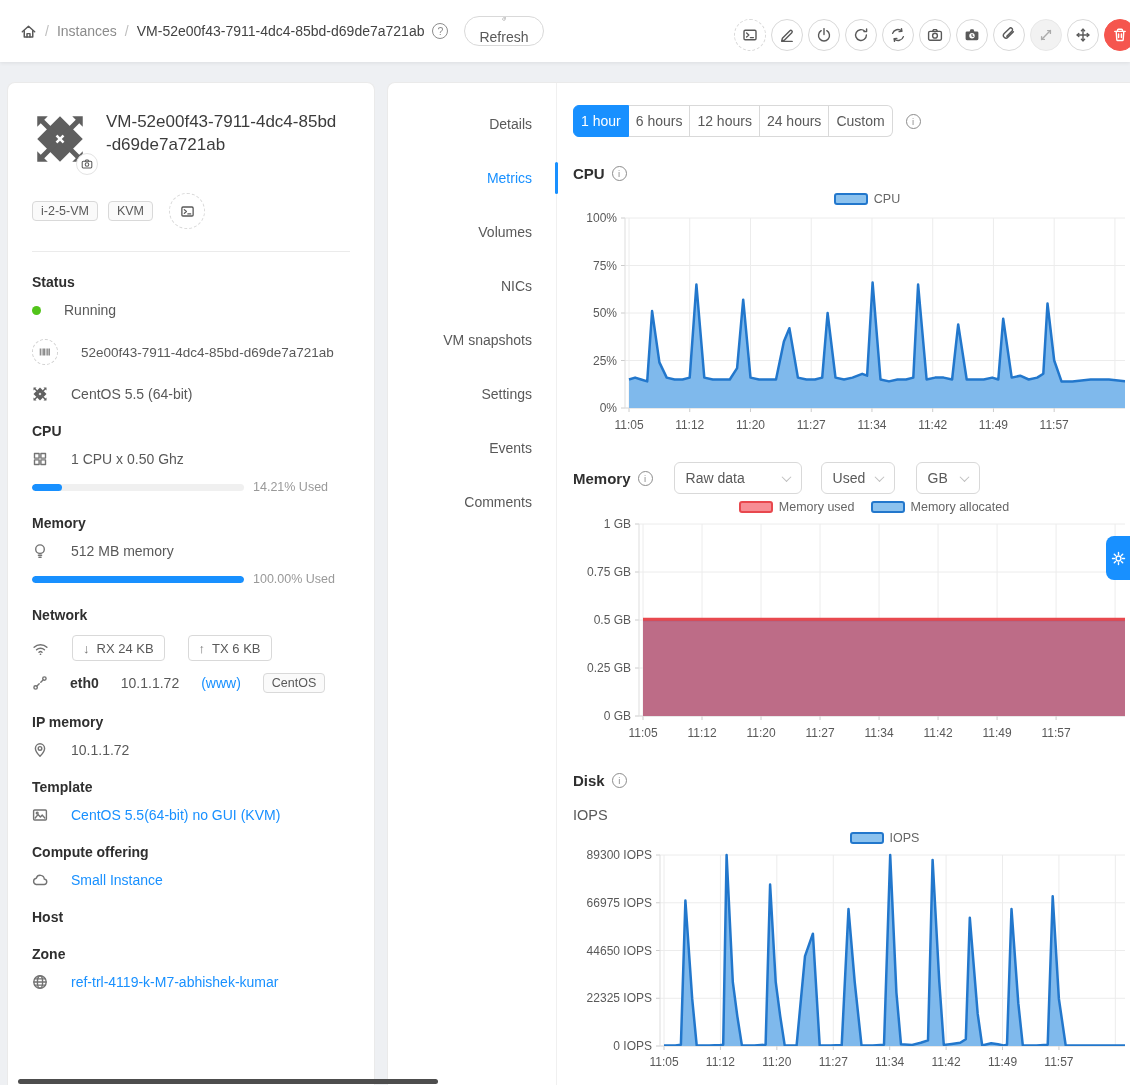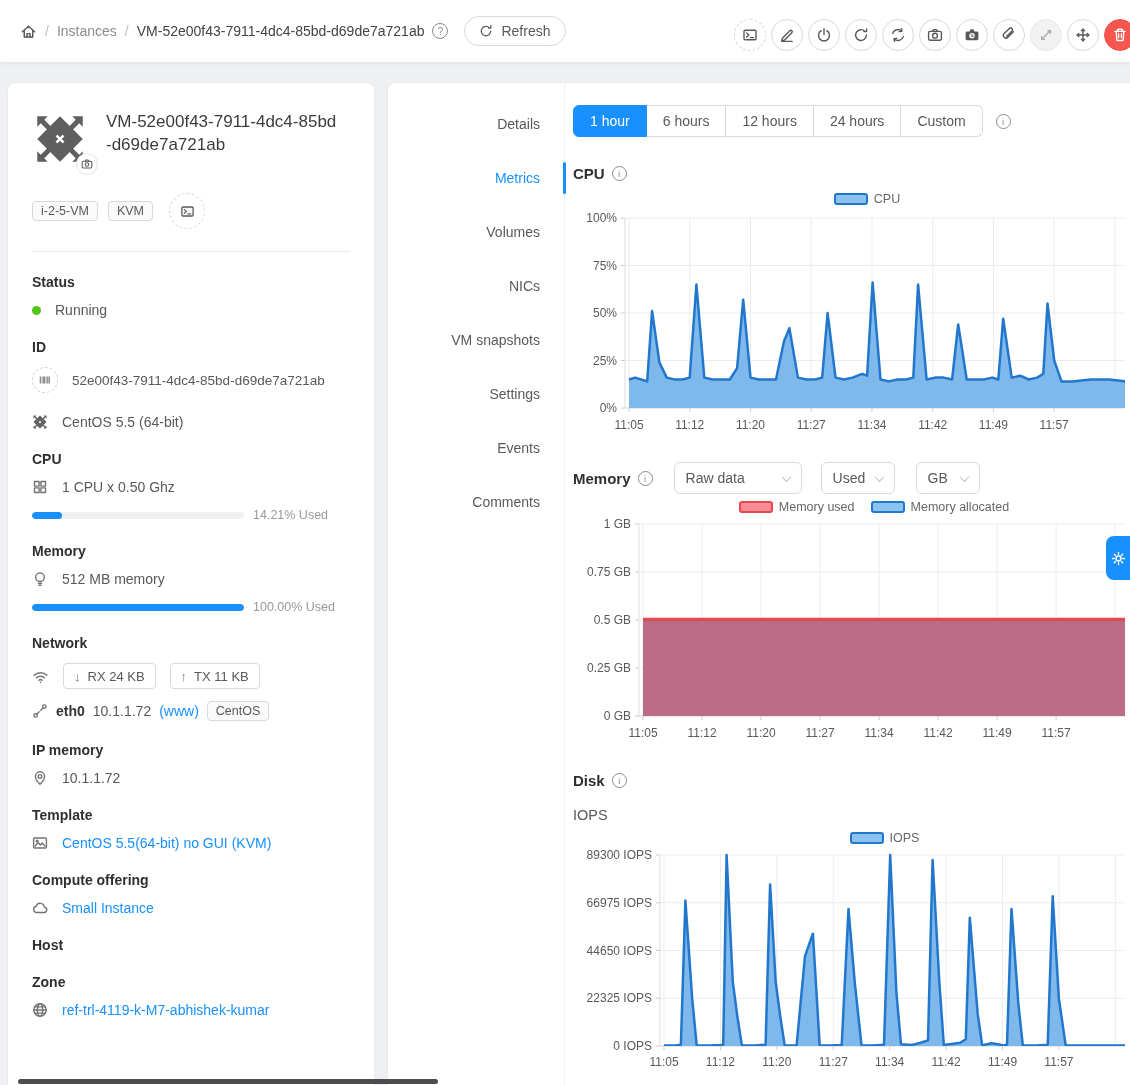--- a/index.html
+++ b/index.html
@@ -8,62 +8,62 @@
   svg { display:block; }
   .ico { stroke:#595959; fill:none; stroke-width:1.4; stroke-linecap:round; stroke-linejoin:round; }
   .ico-gray { stroke:#737373; }
   
   .header { position:absolute; top:0; left:0; right:0; height:62px; background:#fff; box-shadow:0 1px 4px rgba(0,0,0,.08); z-index:6; }
   .breadcrumb { position:absolute; left:20px; top:0; height:62px; display:flex; align-items:center; gap:8px; }
   .bc-sep { color:#bfbfbf; }
   .bc-link { color:#8c8c8c; }
   .bc-current { color:#434343; }
   .qcircle { width:16px; height:16px; border:1px solid #8c8c8c; border-radius:50%; color:#8c8c8c; font-size:10.5px; display:inline-flex; align-items:center; justify-content:center; }
-  .refresh-btn { margin-left:8px; height:30px; padding:0 14px; border:1px solid #d9d9d9; border-radius:16px; background:#fff; display:inline-flex; align-items:center; gap:8px; color:#595959; font-size:14px; cursor:pointer; }
+  .refresh-btn { margin-left:8px; height:30px; padding:0 14px; border:1px solid #d9d9d9; border-radius:16px; background:#fff; display:inline-flex; align-items:center; gap:8px; color:#595959; font-size:14px; cursor:pointer;flex-direction:column; }
   .actions { position:absolute; right:-6px; top:19px; display:flex; gap:5px; }
   .abtn { width:32px; height:32px; border-radius:50%; border:1px solid #d9d9d9; background:#fff; display:flex; align-items:center; justify-content:center; cursor:pointer; flex:0 0 32px; }
   .abtn.dashed { border-style:dashed; }
   .abtn.disabled { background:#f2f2f2; border-color:#e8e8e8; }
   .abtn.disabled svg { stroke:#ababab; }
   .abtn.danger { background:#f5564e; border-color:#f5564e; }
   
   .left-card { position:absolute; left:7px; top:82px; width:368px; bottom:0; background:#fff; border:1px solid #eaeaea; border-bottom:none; border-radius:8px 8px 0 0; padding:28px 24px 10px; overflow:hidden; }
   .vm-head { display:flex; gap:16px; }
   .logo-wrap { position:relative; width:58px; flex:0 0 58px; }
   .logo-badge { position:absolute; right:-8px; bottom:-8px; width:22px; height:22px; background:#fff; border:1px solid #e3e3e3; border-radius:50%; display:flex; align-items:center; justify-content:center; cursor:pointer; }
   .vm-title { font-size:17px; color:#3c3c3c; line-height:1.35; word-break:break-all; width:234px; }
   .tag-row { margin-top:26px; display:flex; align-items:center; gap:10px; }
   .tag { border:1px solid #d9d9d9; background:#fafafa; border-radius:4px; padding:2px 8px; font-size:12.5px; color:#595959; }
   .console-round { width:36px; height:36px; border:1px dashed #d9d9d9; border-radius:50%; background:#fff; display:flex; align-items:center; justify-content:center; cursor:pointer; margin-left:6px; }
   .divider { border-top:1px solid #ebebeb; margin:22px 0; }
   .sec { margin-bottom:21px; }
   .sec-label { font-weight:700; color:#2f2f2f; margin-bottom:12px; }
-  .sec-val { display:flex; align-items:center; gap:14px; color:#595959; }
+  .sec-val { display:flex; align-items:center; gap:23px; color:#595959; }
   .dot { width:9px; height:9px; border-radius:50%; background:#52c41a; }
   .dash-circle { width:26px; height:26px; border:1px dashed #d0d0d0; border-radius:50%; display:flex; align-items:center; justify-content:center; flex:0 0 26px; }
   .id-text { font-size:13.5px; }
   .prog-row { display:flex; align-items:center; gap:9px; margin-top:13px; }
   .prog-track { width:212px; height:7px; border-radius:4px; background:#f0f0f0; overflow:hidden; flex:0 0 212px; }
   .prog-fill { height:100%; border-radius:4px; background:#1890ff; }
   .prog-text { font-size:12.5px; color:#999; white-space:nowrap; }
   .pill { height:26px; border:1px solid #d9d9d9; border-radius:4px; background:#fff; display:inline-flex; align-items:center; gap:7px; padding:0 10px; font-size:13px; color:#595959; }
   .arrow-glyph { color:#737373; font-size:13px; }
-  .nic-row { display:flex; align-items:center; gap:8px; margin-top:12px; }
+  .nic-row { display:flex; align-items:center; gap:22px; margin-top:12px; }
   .nic-name { font-weight:700; color:#333; }
   .blue-link { color:#1890ff; cursor:pointer; text-decoration:none; }
   
   .right-card { position:absolute; left:387px; top:82px; right:0; bottom:0; background:#fff; border:1px solid #eaeaea; border-bottom:none; border-right:none; border-radius:8px 0 0 0; overflow:hidden; }
-  .nav-col { position:absolute; left:16px; top:0; width:161px; height:100%; border-right:1px solid #f0f0f0; padding-top:14px; }
+  .nav-col { position:absolute; left:8px; top:0; width:161px; height:100%; border-right:1px solid #f0f0f0; padding-top:14px; }
   .nav-item { height:54px; display:flex; align-items:center; justify-content:flex-end; padding-right:24px; color:#595959; cursor:pointer; position:relative; }
   .nav-item.sel { color:#1890ff;padding-left:34px; }
   .nav-item.sel::after { content:''; position:absolute; right:-1.5px; top:11px; height:32px; width:3px; background:#1890ff; border-radius:2px; }
   .metrics { position:absolute; left:161px; top:0; right:0; bottom:0; padding:22px 0 0 24px; overflow:hidden; }
   .range-row { display:flex; align-items:center; }
   .rgroup { display:inline-flex; }
-  .rbtn { height:32px; padding:0 16px; border:1px solid #d9d9d9; border-left:none; background:#fff; color:#595959; display:flex; align-items:center; font-size:14px; cursor:pointer; }
+  .rbtn { height:32px; padding:0 7px; border:1px solid #d9d9d9; border-left:none; background:#fff; color:#595959; display:flex; align-items:center; font-size:14px; cursor:pointer; }
   .rbtn:first-child { border-left:1px solid #d9d9d9; border-radius:6px 0 0 6px; }
   .rbtn:last-child { border-radius:0 6px 6px 0; }
   .rbtn.sel { background:#1890ff; border-color:#1890ff; color:#fff; }
   .info-i { width:15px; height:15px; border:1px solid #8c8c8c; border-radius:50%; color:#8c8c8c; font-size:9.5px; display:inline-flex; align-items:center; justify-content:center; flex:0 0 15px; }
   .range-row .info-i { margin-left:13px; }
   .chart-head { display:flex; align-items:center; gap:7px; margin-top:28px; }
   .chart-title { font-size:15px; font-weight:700; color:#2f2f2f; }
   .mem-head { margin-top:22px; display:flex; align-items:center; gap:7px; }
   .select { height:32px; border:1px solid #d9d9d9; border-radius:6px; background:#fff; display:inline-flex; align-items:center; justify-content:space-between; padding:0 11px; color:#595959; cursor:pointer; }
   .select .caret { width:7px; height:7px; border-right:1.3px solid #bfbfbf; border-bottom:1.3px solid #bfbfbf; transform:rotate(45deg) translate(-1px,-1px); margin-left:8px; }
@@ -229,21 +229,20 @@
 
   <div class="sec">
     <div class="sec-label">Status</div>
     <div class="sec-val">
         <span class="dot"></span>
         <span>Running</span>
       </div>
   </div>
 
   <div class="sec">
-    <div class="sec-label">ID</div>
     <div class="sec-val">
       <span class="dash-circle">
         <svg width="14" height="14" viewBox="0 0 16 16" fill="#737373">
             <rect x="2" y="4" width="1.2" height="8"></rect>
             <rect x="4.2" y="4" width="0.9" height="8"></rect>
             <rect x="6" y="4" width="1.8" height="8"></rect>
             <rect x="8.8" y="4" width="0.9" height="8"></rect>
             <rect x="10.6" y="4" width="1.4" height="8"></rect>
             <rect x="12.8" y="4" width="0.9" height="8"></rect>
           </svg>
@@ -306,21 +305,21 @@
           <path d="M4.3 9.2a5.3 5.3 0 0 1 7.4 0"></path>
           <path d="M6.6 11.5a2.1 2.1 0 0 1 2.8 0"></path>
           <circle cx="8" cy="13.4" r="0.8" fill="#737373" stroke="none"></circle>
         </svg>
       <span class="pill">
           <span class="arrow-glyph">↓</span>
           <span>RX 24 KB</span>
         </span>
       <span class="pill">
           <span class="arrow-glyph">↑</span>
-          <span>TX 11 KB</span>
+          <span>TX 6 KB</span>
         </span>
     </div>
     <div class="nic-row">
       <svg class="ico ico-gray" width="16" height="16" viewBox="0 0 16 16">
           <circle cx="3.6" cy="12.4" r="1.7"></circle>
           <circle cx="12.4" cy="3.6" r="1.7"></circle>
           <path d="M5 11l2.2-2.2M8.8 7.2L11 5"></path>
         </svg>
       <span class="nic-name">eth0</span>
       <span>10.1.1.72</span>

